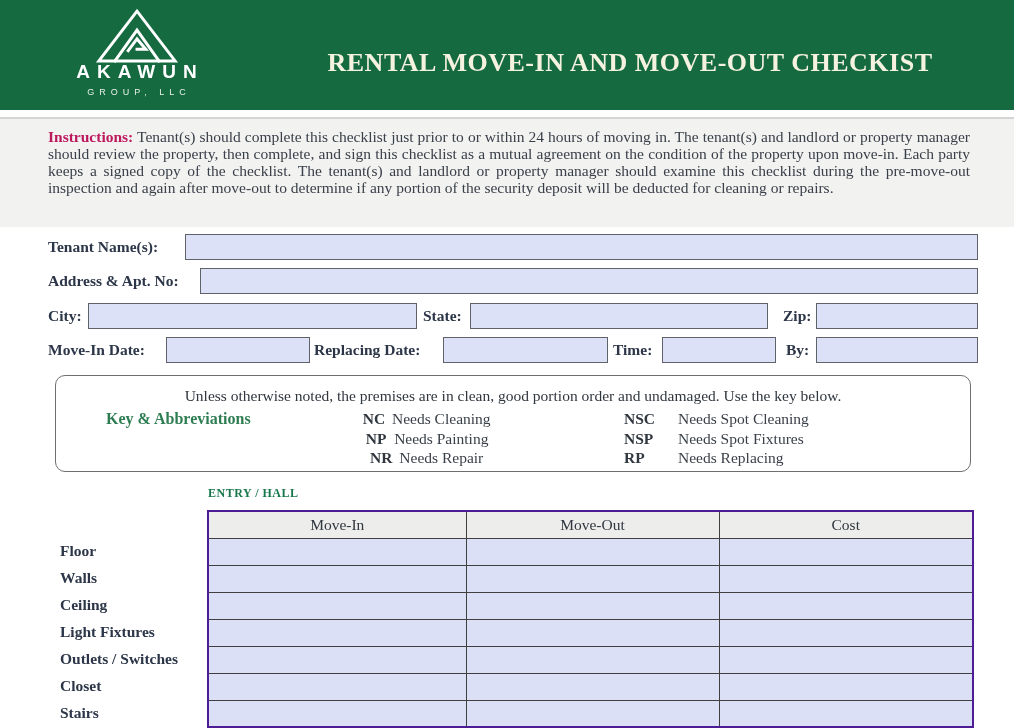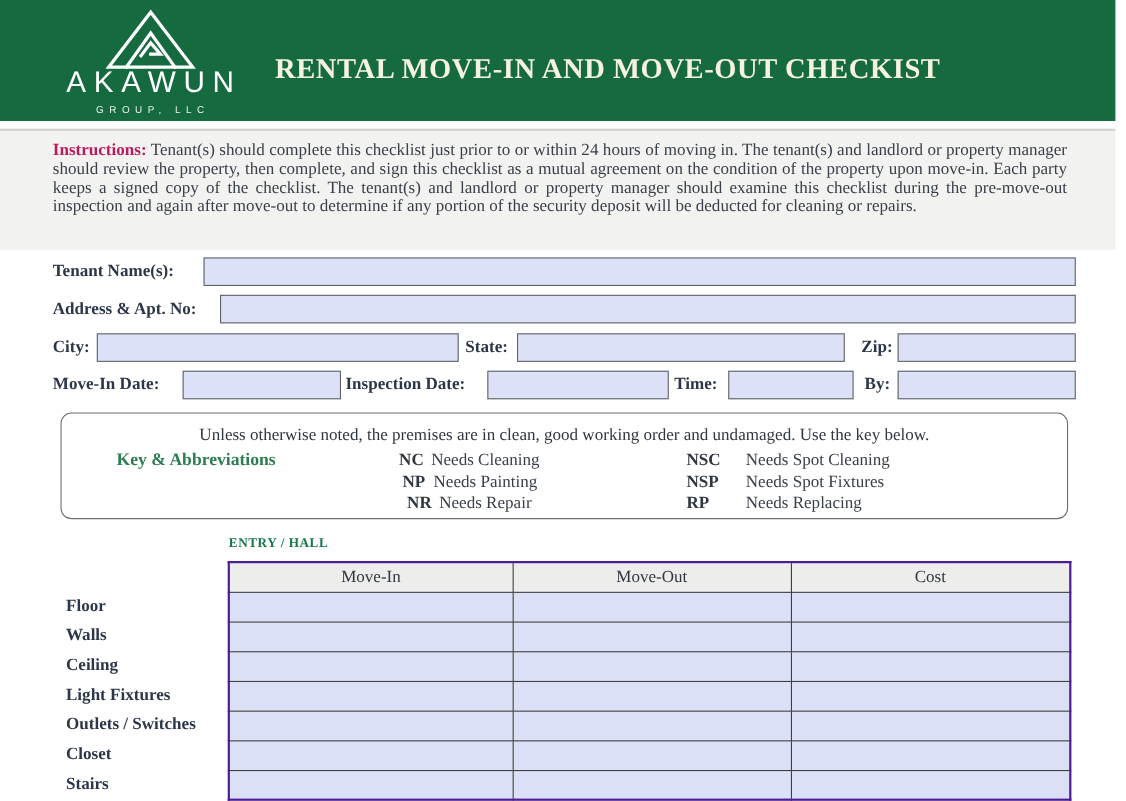--- a/index.html
+++ b/index.html
@@ -14,30 +14,30 @@
     position:absolute;left:0;top:0;width:1014px;height:110px;
     background:#156a40;
   }
   .logo{
     position:absolute;left:52px;top:4px;width:170px;height:102px;
     text-align:center;color:#ffffff;
     font-family:"Liberation Sans", sans-serif;
   }
   .logo svg{display:block;margin:4px auto 0 auto;}
   .logo-name{
-    display:block;font-size:27px;font-weight:400;letter-spacing:7px;
+    display:block;font-size:19px;font-weight:700;letter-spacing:7px;
     margin-top:-2px;margin-left:6px;line-height:1;
   }
   .logo-sub{
     display:block;font-size:9px;font-weight:400;letter-spacing:5px;
     margin-top:6px;margin-left:4px;color:#e9f1ea;
   }
   .page-title{
     position:absolute;left:250px;top:48px;width:760px;
-    text-align:left;
+    text-align:center;
     color:#f6f2e0;font-size:26px;font-weight:bold;letter-spacing:0.5px;font-family:Liberation Serif, serif;
   }
   
   .instructions{
     position:absolute;left:0;top:117px;width:1014px;height:110px;
     background:#f2f2f1;border-top:2px solid #d4d4d2;box-sizing:border-box;
     color:#3a4049;
   }
   .instructions-text{
     margin:9px 44px 0 48px;font-size:15.5px;line-height:17px;text-align:justify;
@@ -135,29 +135,29 @@
 
 <div class="flabel" style="left:48px;top:303px;">City:</div>
 <input class="finput" style="left: 88px; top: 303px; width: 329px;">
 <div class="flabel" style="left:423px;top:303px;">State:</div>
 <input class="finput" style="left: 470px; top: 303px; width: 298px;">
 <div class="flabel" style="left:783px;top:303px;">Zip:</div>
 <input class="finput" style="left: 816px; top: 303px; width: 162px;">
 
 <div class="flabel" style="left:48px;top:337px;">Move-In Date:</div>
 <input class="finput" style="left: 166px; top: 337px; width: 144px;">
-<div class="flabel" style="left:314px;top:337px;">Inspection Date:</div>
+<div class="flabel" style="left:314px;top:337px;">Replacing Date:</div>
 <input class="finput" style="left: 443px; top: 337px; width: 165px;">
 <div class="flabel" style="left:613px;top:337px;">Time:</div>
 <input class="finput" style="left: 662px; top: 337px; width: 114px;">
 <div class="flabel" style="left:786px;top:337px;">By:</div>
 <input class="finput" style="left: 816px; top: 337px; width: 162px;">
 
 <div class="keybox">
-  <div class="keynote">Unless otherwise noted, the premises are in clean, good working order and undamaged. Use the key below.</div>
+  <div class="keynote">Unless otherwise noted, the premises are in clean, good portion order and undamaged. Use the key below.</div>
   <div class="keytitle">Key &amp; Abbreviations</div>
   <div class="keycol keycol-1">
     <div class="keyrow"><span class="keycode">NC</span><span class="keylabel">Needs Cleaning</span></div>
     <div class="keyrow"><span class="keycode">NP</span><span class="keylabel">Needs Painting</span></div>
     <div class="keyrow"><span class="keycode">NR</span><span class="keylabel">Needs Repair</span></div>
   </div>
   <div class="keycol keycol-2">
     <div class="keyrow"><span class="keycode">NSC</span><span class="keylabel">Needs Spot Cleaning</span></div>
     <div class="keyrow"><span class="keycode">NSP</span><span class="keylabel">Needs Spot Fixtures</span></div>
     <div class="keyrow"><span class="keycode">RP</span><span class="keylabel">Needs Replacing</span></div>

